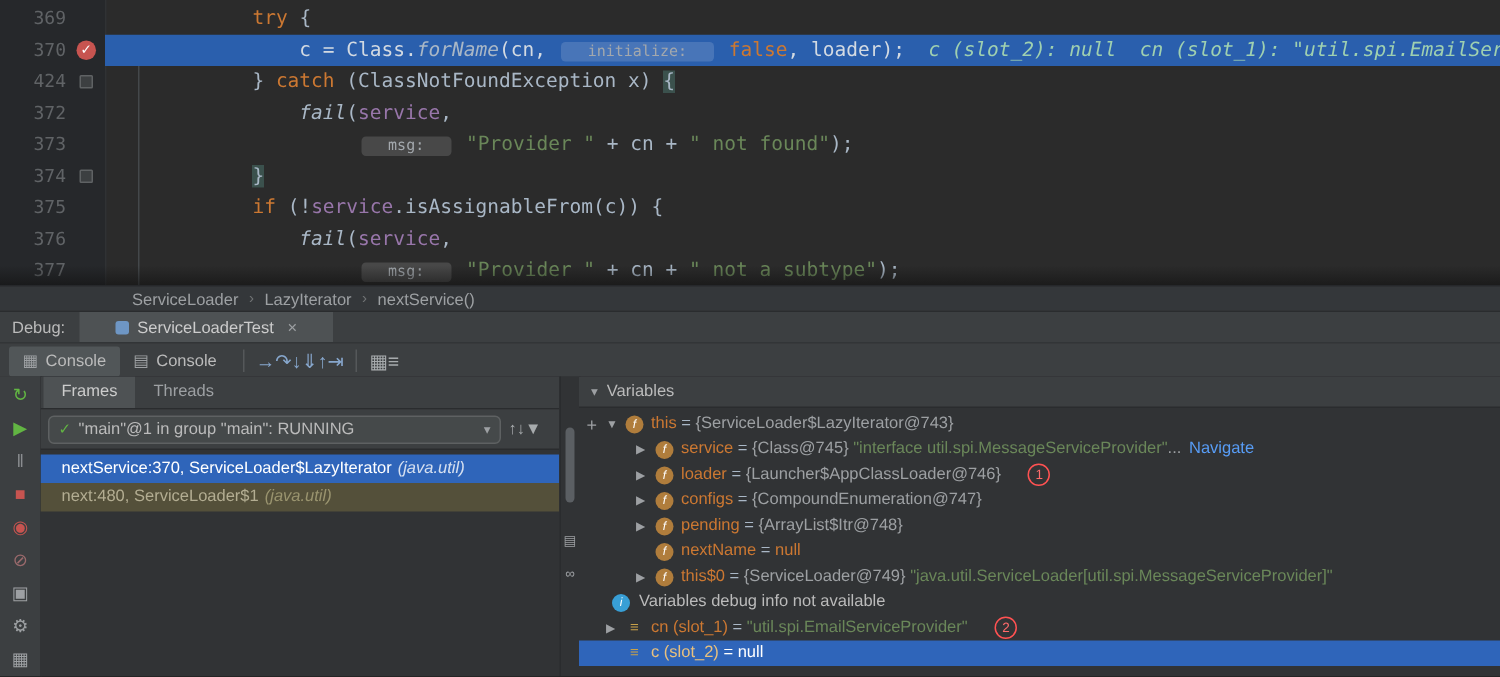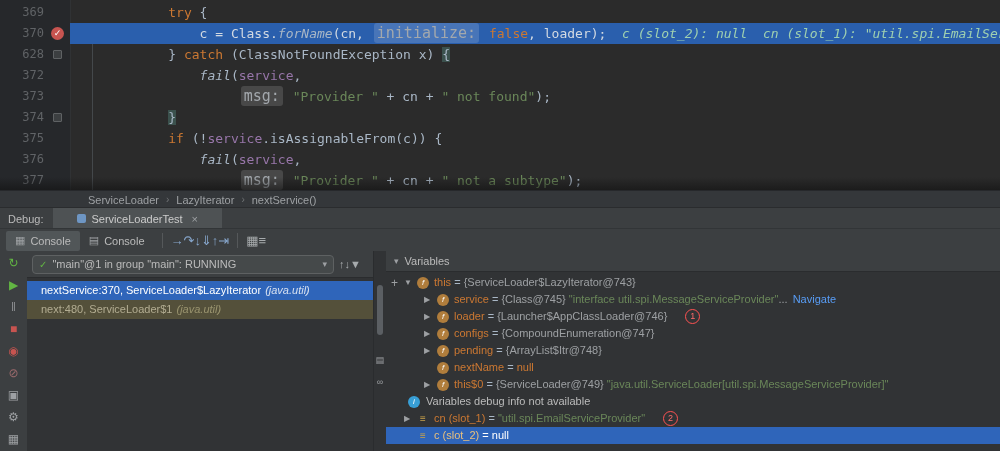--- a/index.html
+++ b/index.html
@@ -20,21 +20,21 @@
   .code-line.exec .tk-p{color:#d3dae2;}
   .code-line.exec .tk-dbg{color:#9fd0b0;}
   .bp-icon{position:absolute;right:6px;top:4px;width:13px;height:13px;border-radius:50%;background:#c75450;
            color:#fff;font-size:9px;line-height:13px;text-align:center;font-family:"Liberation Sans",sans-serif;}
   .fold-icon{position:absolute;right:8px;top:6px;width:7px;height:7px;border:1px solid #5f6264;background:#3c3f41;border-radius:1px;}
   .tk-p{color:#a9b7c6;}
   .tk-kw{color:#cc7832;}
   .tk-str{color:#6a8759;}
   .tk-m{color:#a9b7c6;font-style:italic;}
   .tk-fld{color:#9876aa;}
-  .tk-hint{background:rgba(255,255,255,.14);color:#a3a8ad;border-radius:3px;padding:1px 3px;font-size:15px;margin:0 2px;}
+  .tk-hint{background:rgba(255,255,255,.14);color:#a3a8ad;border-radius:3px;padding:1px 18px;font-size:10px;margin:0 2px;}
   .tk-dbg{color:#83ae92;font-style:italic;}
   .tk-brace{background:#3b514d;}
   .shade{position:absolute;left:0;right:0;bottom:0;height:13px;background:linear-gradient(rgba(20,20,20,0),rgba(15,15,15,.55));}
 
   
   .breadcrumbs{position:absolute;left:0;top:190px;right:0;height:17px;background:#34373a;border-top:1px solid #26282b;
                display:flex;align-items:center;gap:7px;padding-left:88px;color:#9da0a3;}
   .crumb-sep{color:#707375;font-size:10px;}
 
   
@@ -115,21 +115,21 @@
 <body>
 
 <div class="screen">
 
   <div class="editor">
     <div class="gutter-col"></div>
     <div class="indent-guide"></div>
     <div id="code-lines">
         <div class="code-line"><span class="lnum">369</span><span class="licon"></span><div class="lcode"><span class="tk-p">          </span><span class="tk-kw">try</span><span class="tk-p"> {</span></div></div>
         <div class="code-line exec"><span class="lnum">370</span><span class="licon"><span class="bp-icon">✓</span></span><div class="lcode"><span class="tk-p">              c = Class.</span><span class="tk-m">forName</span><span class="tk-p">(cn, </span><span class="tk-hint">initialize:</span><span class="tk-p"> </span><span class="tk-kw">false</span><span class="tk-p">, loader);</span><span class="tk-dbg">  c (slot_2): null  cn (slot_1): "util.spi.EmailServiceProvider"</span></div></div>
-        <div class="code-line"><span class="lnum">628</span><span class="licon"><span class="fold-icon"></span></span><div class="lcode"><span class="tk-p">          } </span><span class="tk-kw">catch</span><span class="tk-p"> (ClassNotFoundException x) </span><span class="tk-brace">{</span></div></div>
+        <div class="code-line"><span class="lnum">424</span><span class="licon"><span class="fold-icon"></span></span><div class="lcode"><span class="tk-p">          } </span><span class="tk-kw">catch</span><span class="tk-p"> (ClassNotFoundException x) </span><span class="tk-brace">{</span></div></div>
         <div class="code-line"><span class="lnum">372</span><span class="licon"></span><div class="lcode"><span class="tk-p">              </span><span class="tk-m">fail</span><span class="tk-p">(</span><span class="tk-fld">service</span><span class="tk-p">,</span></div></div>
         <div class="code-line"><span class="lnum">373</span><span class="licon"></span><div class="lcode"><span class="tk-p">                   </span><span class="tk-hint">msg:</span><span class="tk-p"> </span><span class="tk-str">"Provider "</span><span class="tk-p"> + cn + </span><span class="tk-str">" not found"</span><span class="tk-p">);</span></div></div>
         <div class="code-line"><span class="lnum">374</span><span class="licon"><span class="fold-icon"></span></span><div class="lcode"><span class="tk-p">          </span><span class="tk-brace">}</span></div></div>
         <div class="code-line"><span class="lnum">375</span><span class="licon"></span><div class="lcode"><span class="tk-p">          </span><span class="tk-kw">if</span><span class="tk-p"> (!</span><span class="tk-fld">service</span><span class="tk-p">.isAssignableFrom(c)) {</span></div></div>
         <div class="code-line"><span class="lnum">376</span><span class="licon"></span><div class="lcode"><span class="tk-p">              </span><span class="tk-m">fail</span><span class="tk-p">(</span><span class="tk-fld">service</span><span class="tk-p">,</span></div></div>
         <div class="code-line"><span class="lnum">377</span><span class="licon"></span><div class="lcode"><span class="tk-p">                   </span><span class="tk-hint">msg:</span><span class="tk-p"> </span><span class="tk-str">"Provider "</span><span class="tk-p"> + cn + </span><span class="tk-str">" not a subtype"</span><span class="tk-p">);</span></div></div>
       </div>
     <div class="shade"></div>
   </div>
 
@@ -173,20 +173,24 @@
         <span class="rail-ic" style="color: rgb(138, 141, 144);">‖</span>
         <span class="rail-ic" style="color: rgb(199, 84, 80);">■</span>
         <span class="rail-ic" style="color: rgb(199, 84, 80);">◉</span>
         <span class="rail-ic" style="color: rgb(155, 106, 108);">⊘</span>
         <span class="rail-ic" style="color: rgb(157, 160, 163);">▣</span>
         <span class="rail-ic" style="color: rgb(157, 160, 163);">⚙</span>
         <span class="rail-ic" style="color: rgb(157, 160, 163);">▦</span>
       </div>
 
     <div class="frames">
+      <div class="frames-tabs">
+        <span class="ftab sel">Frames</span>
+        <span class="ftab">Threads</span>
+      </div>
       <div class="thread-row">
         <div class="combo">
           <span class="combo-check">✓</span>
           <span class="combo-text">"main"@1 in group "main": RUNNING</span>
           <span class="combo-arrow">▾</span>
         </div>
         <span id="frames-hicons"><span class="fh-ic">↑</span><span class="fh-ic">↓</span><span class="fh-ic">▼</span></span>
       </div>
       <div class="frame-list" id="frame-list">
           <div class="frow sel"><span class="ftext">nextService:370, ServiceLoader$LazyIterator</span><span class="pkg">(java.util)</span></div>

